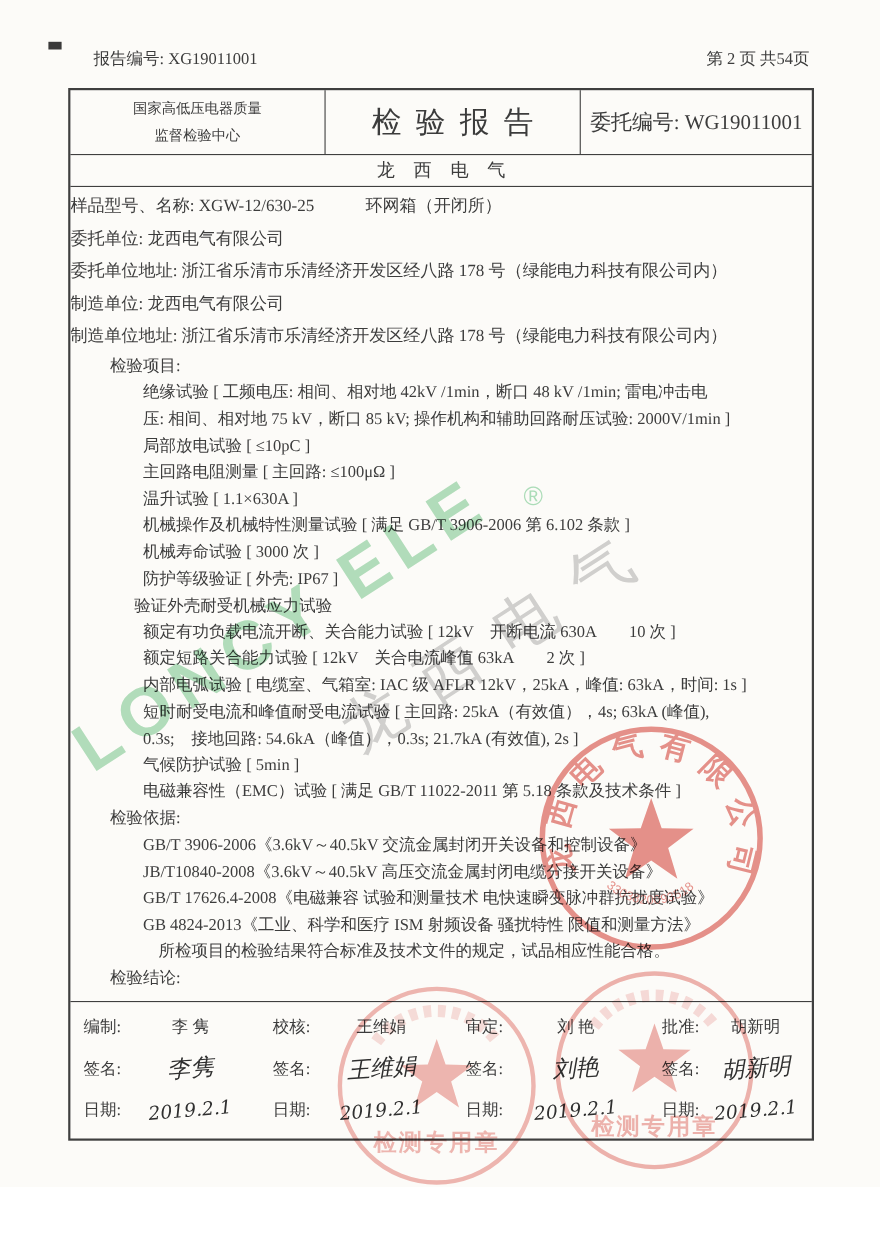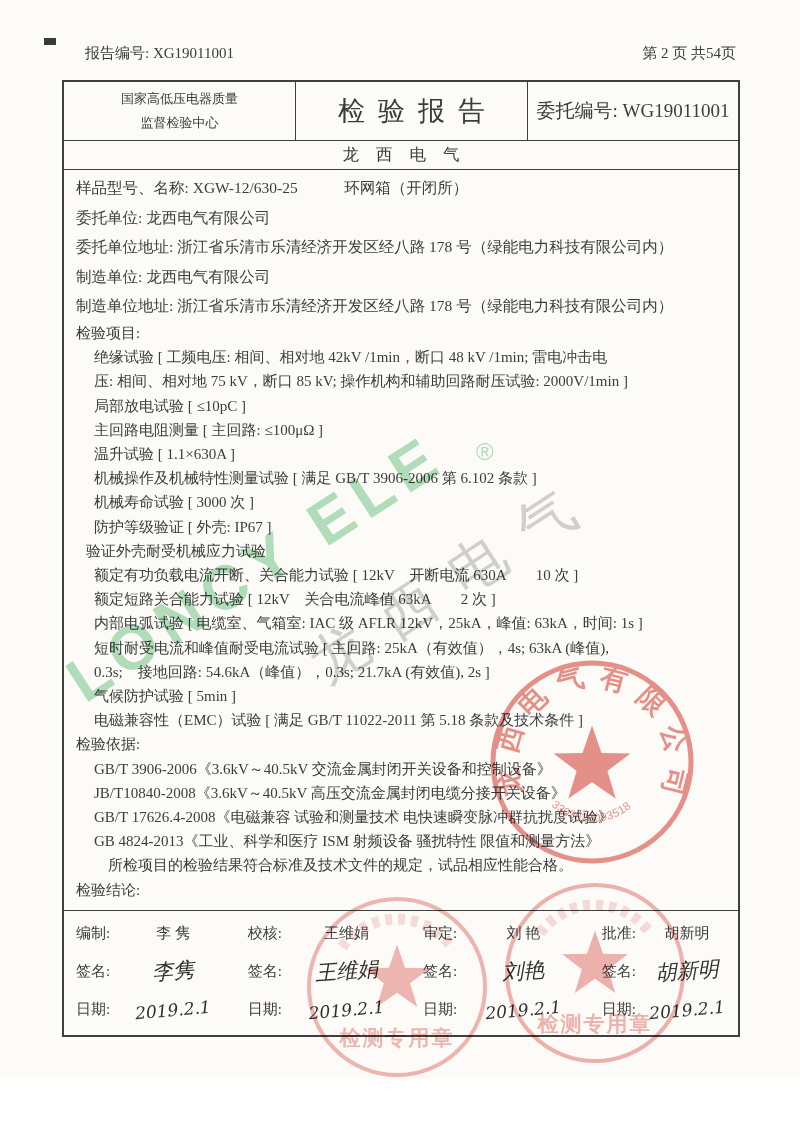--- a/index.html
+++ b/index.html
@@ -22,22 +22,22 @@
   .hdr-row{display:flex; height:58px; border-bottom:1px solid #3f3f3f;}
   .hdr-cell{display:flex; align-items:center; justify-content:center;}
   .hdr-org{width:231px; border-right:1px solid #3f3f3f; flex-direction:column; font-size:13px; line-height:24px; text-align:center;}
   .hdr-title{width:231px; border-right:1px solid #3f3f3f; font-size:27px; letter-spacing:13px; text-indent:13px; white-space:nowrap;}
   .hdr-comm{flex:1; font-size:19px; white-space:nowrap;}
   .sub-row{height:28px; border-bottom:1px solid #3f3f3f; display:flex; align-items:center; justify-content:center;
            font-size:16.5px; letter-spacing:17px; text-indent:17px; white-space:nowrap;}
   
   .body-area{position:relative; height:738px; overflow:hidden; padding-top:3px;}
   .info-ln{line-height:29.6px; font-size:15.5px; white-space:nowrap;}
-  .ln{line-height:24.2px; font-size:15px; white-space:nowrap;}
-  .ind0{padding-left:12px;} .ind05{padding-left:22px;} .ind1{padding-left:30px;} .ind2{padding-left:44px;}
+  .ln{line-height:24.2px; font-size:15px; white-space:nowrap;margin-left:36px;}
+  .ind0{padding-left:0;} .ind05{padding-left:22px;} .ind1{padding-left:30px;} .ind2{padding-left:44px;}
   
   .sig-area{position:absolute; left:0; bottom:0; width:100%; height:125px; border-top:1.5px solid #3f3f3f;
             display:flex; flex-direction:column; justify-content:space-around; padding:6px 0 8px 0; box-sizing:border-box;}
   .sig-row{display:grid; grid-template-columns:25.5% 26% 26.5% 22%; align-items:center;}
   .sig-cell{display:flex; align-items:center; padding-left:12px; font-size:15px; white-space:nowrap;}
   .sig-cell .val{flex:1; text-align:center;}
   .hand{font-style:italic; font-size:21px; color:#2f2f2f; transform:rotate(-4deg); display:inline-block;
         font-family:"DejaVu Serif",serif;}
   .hand-date{font-style:italic; font-size:17px; color:#2f2f2f; transform:rotate(-5deg); display:inline-block;
         font-family:"DejaVu Serif",serif;}

